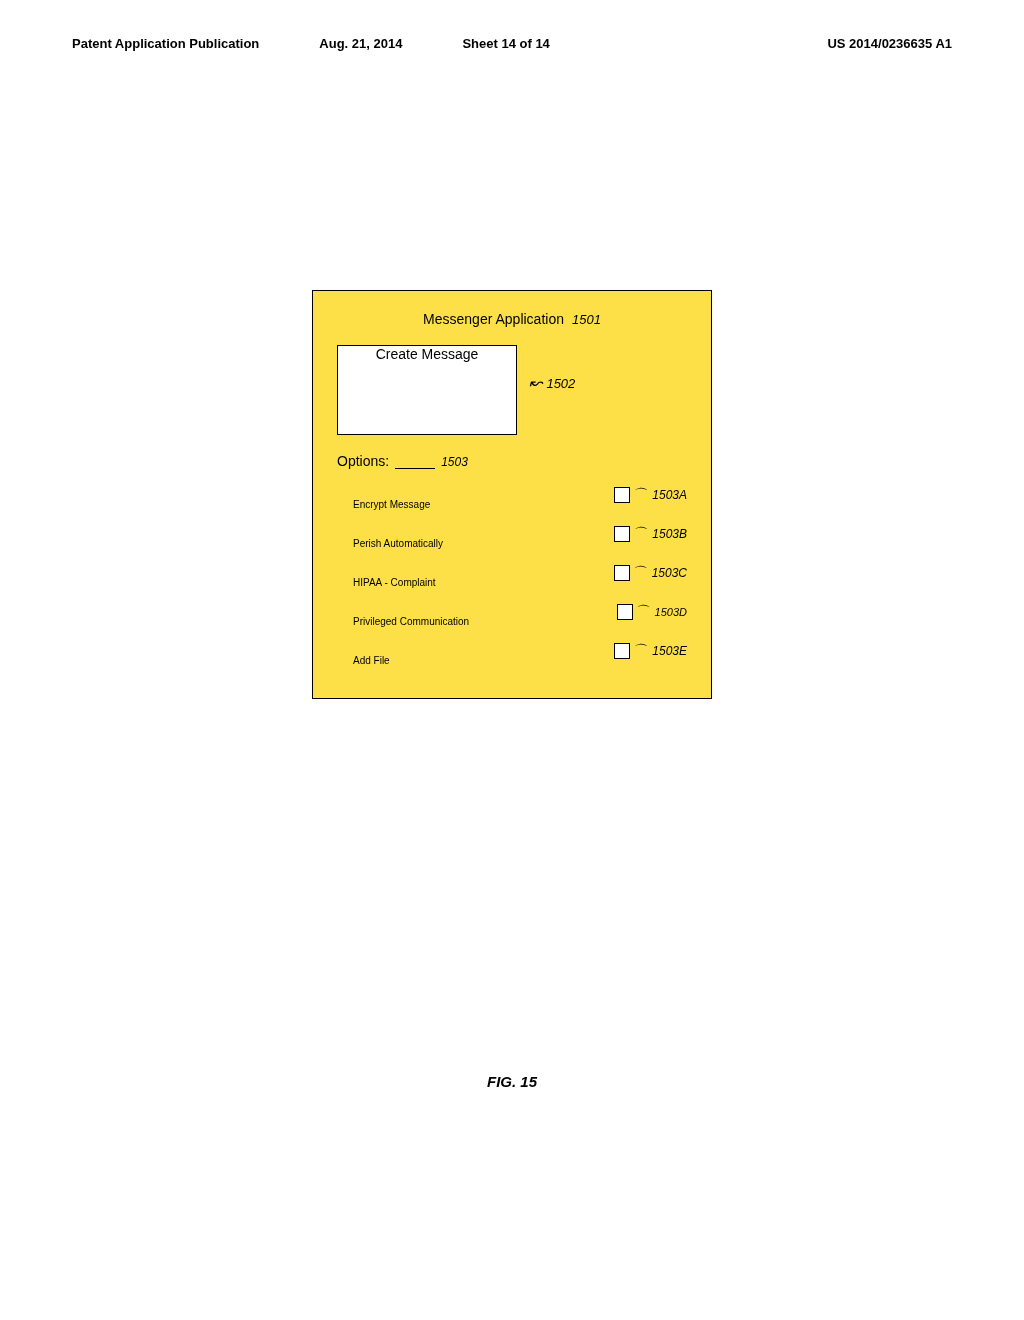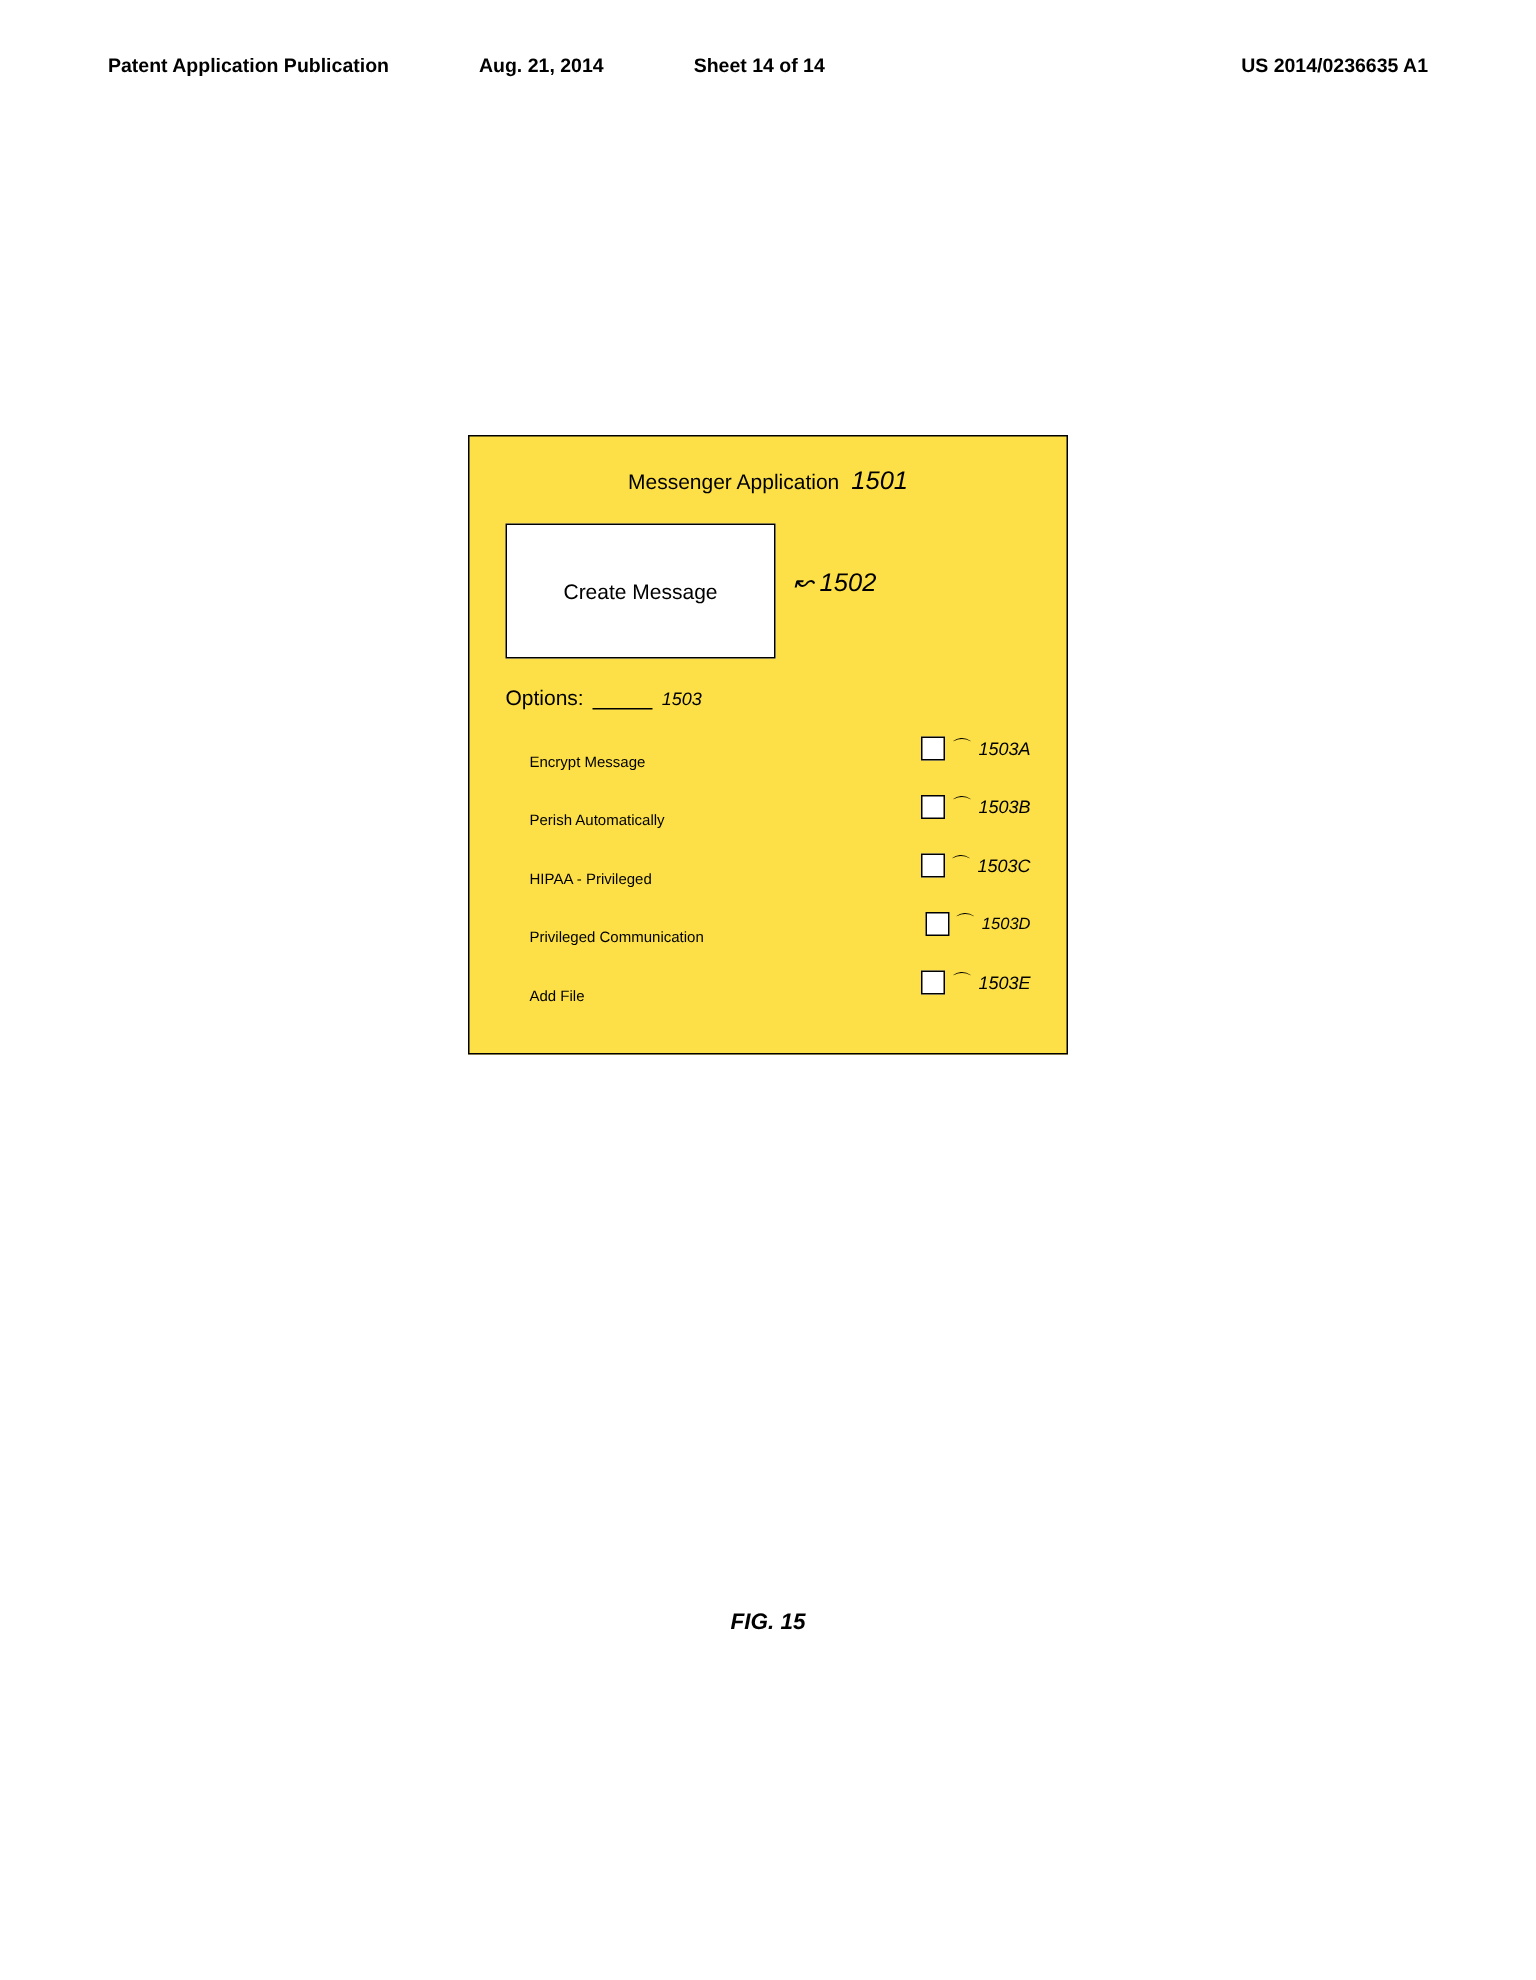--- a/index.html
+++ b/index.html
@@ -58,37 +58,36 @@
       margin-bottom: 18px;
     }
 
     .app-title {
       font-size: 14px;
       color: #000;
     }
 
     .ref-number {
       font-style: italic;
-      font-size: 17px;
+      font-size: 13px;
       color: #000;
     }
 
     .create-message-area {
       display: flex;
       align-items: flex-start;
       gap: 12px;
       margin-bottom: 18px;
     }
 
     .create-message-box {
       border: 1.5px solid #000;
       width: 180px;
       height: 90px;
       display: flex;
-      align-items: center;
       justify-content: center;
       font-size: 14px;
       color: #000;
       background: #fff;
     }
 
     .arrow-ref {
       display: flex;
       align-items: center;
       gap: 4px;
@@ -226,21 +225,21 @@
           </div>
           <div class="option-row">
             <span class="option-label">Perish Automatically</span>
             <div class="option-right">
               <span class="checkbox"></span>
               <span class="arrow-small">⌒</span>
               <span class="ref-number" style="font-style: italic; font-size: 12px; text-align: right;">1503B</span>
             </div>
           </div>
           <div class="option-row">
-            <span class="option-label">HIPAA - Privileged</span>
+            <span class="option-label">HIPAA - Complaint</span>
             <div class="option-right">
               <span class="checkbox"></span>
               <span class="arrow-small">⌒</span>
               <span class="ref-number" style="font-style: italic; font-size: 12px;">1503C</span>
             </div>
           </div>
           <div class="option-row">
             <span class="option-label">Privileged Communication</span>
             <div class="option-right">
               <span class="checkbox"></span>

